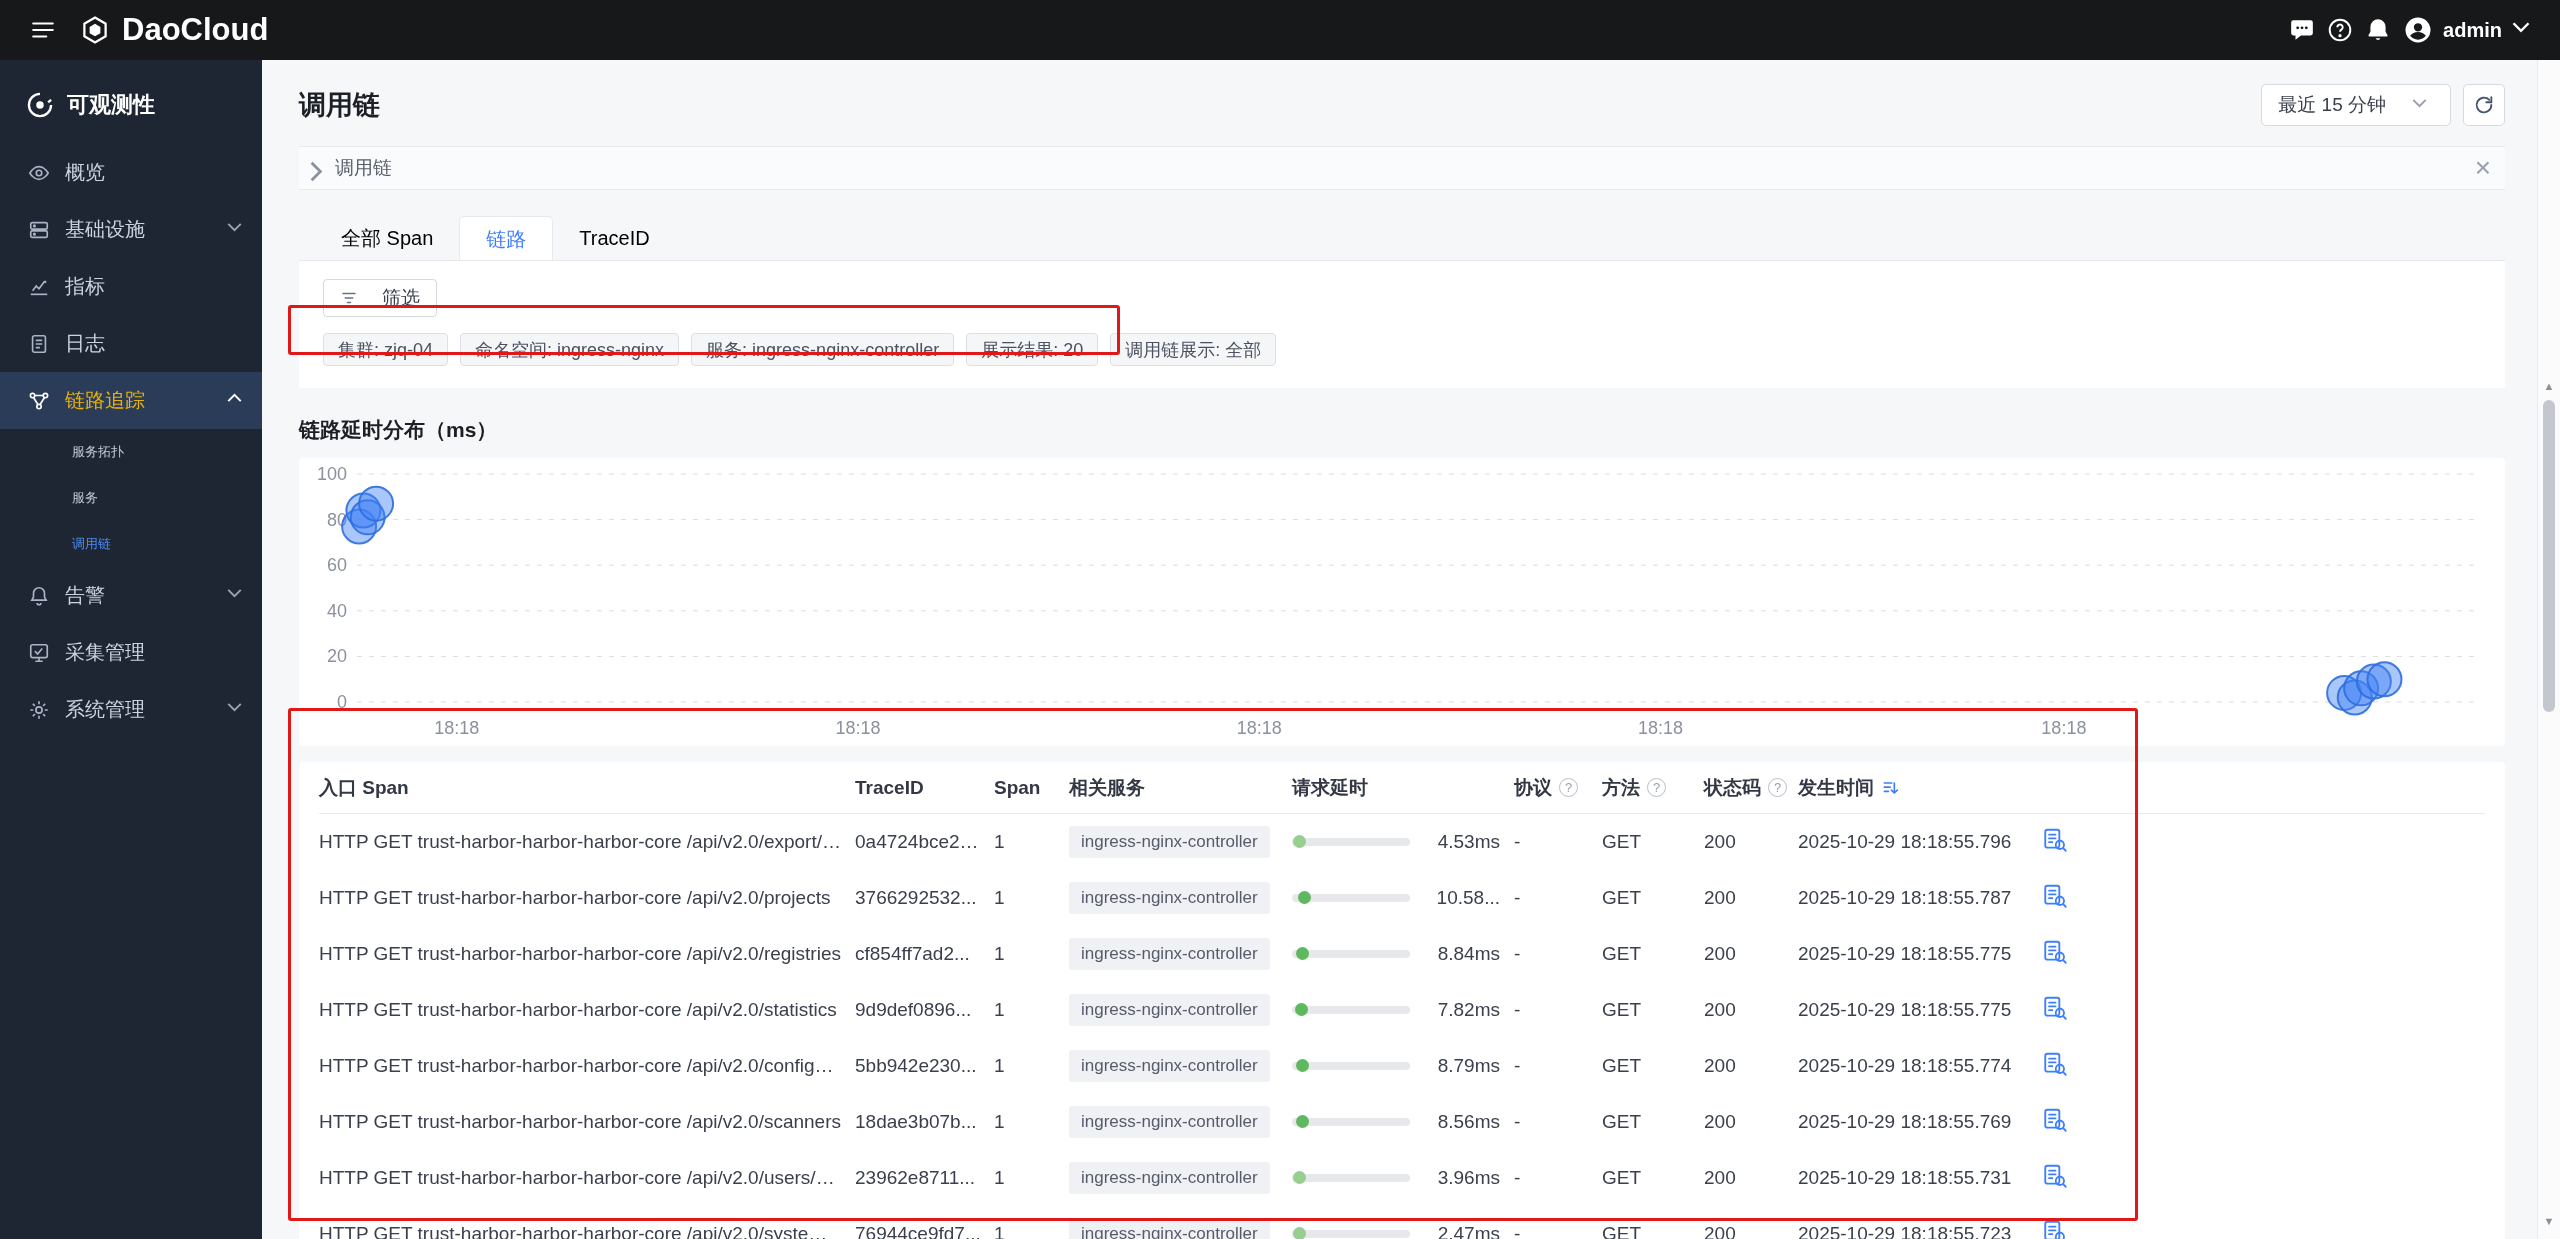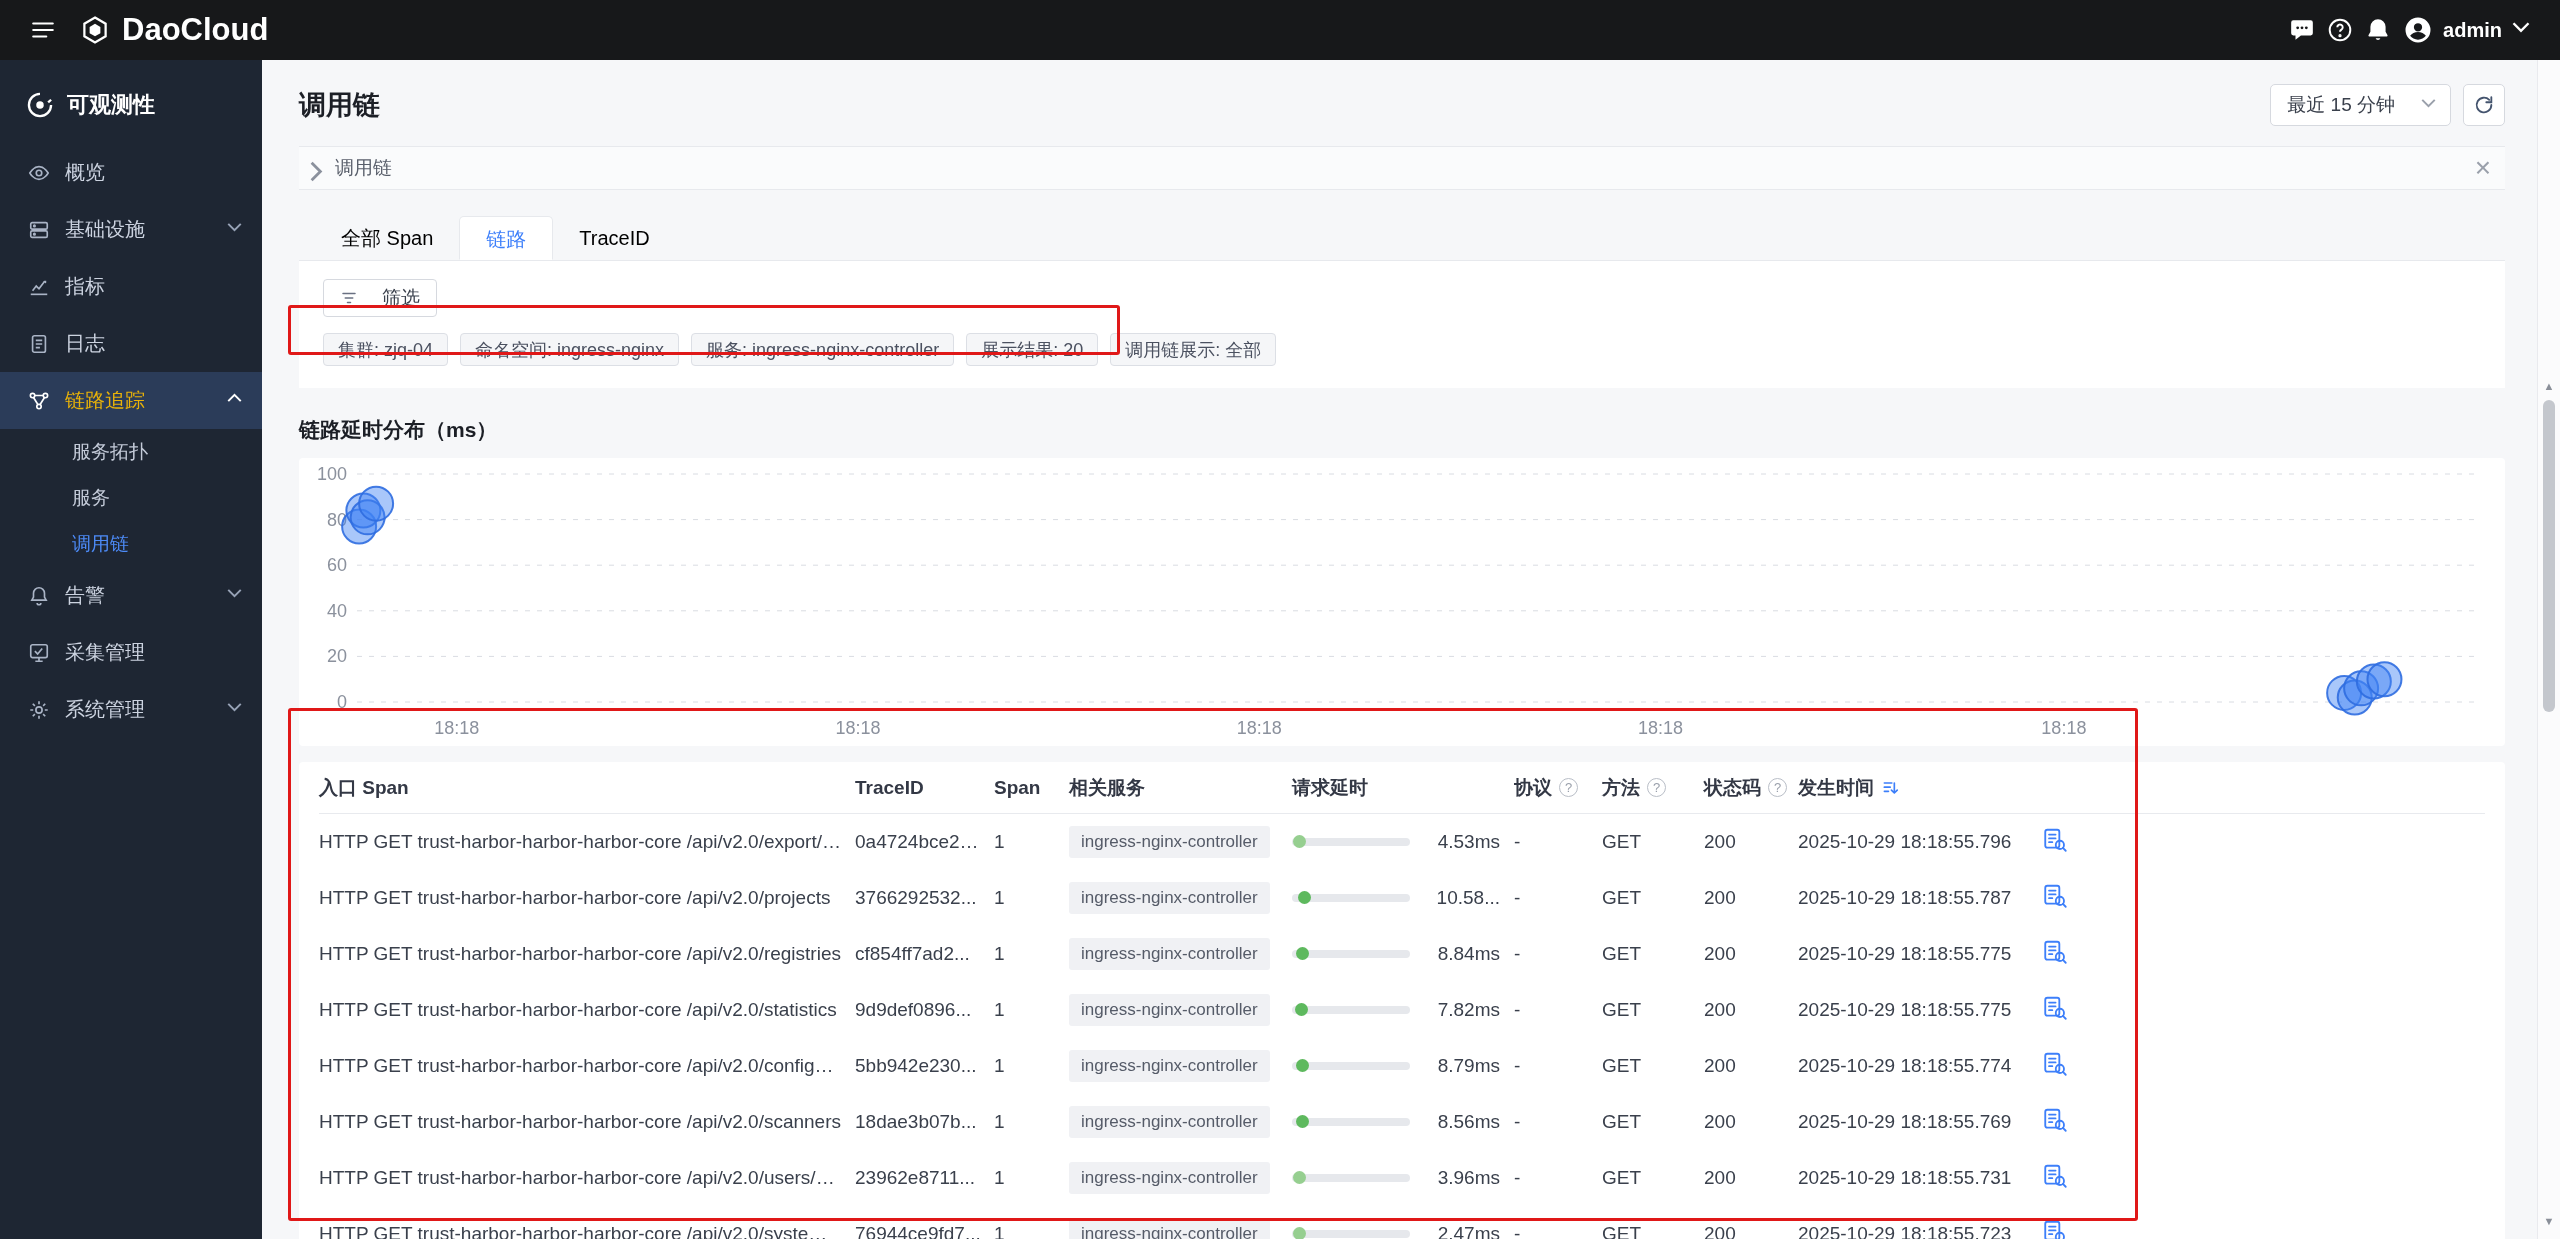--- a/index.html
+++ b/index.html
@@ -35,30 +35,30 @@
                color:#fff; font-size:22px; font-weight:700; }
   .side-head svg { width:28px; height:28px; }
   .side-item { position:relative; display:flex; align-items:center; gap:15px; height:57px;
                padding:0 20px 0 28px; font-size:20px; cursor:pointer; }
   .side-item .si-icon { width:22px; height:22px; color:#aab4c6; flex:none; }
   .side-item .si-icon svg { width:22px; height:22px; }
   .side-item .si-chev { margin-left:auto; width:15px; height:15px; color:#97a2b6; }
   .side-item.active { background:#2b3c59; color:#eab308; }
   .side-item.active .si-icon, .side-item.active .si-chev { color:#fff; }
   .side-sub { display:flex; align-items:center; height:46px; padding-left:72px;
-              font-size:19px; color:#c3cad8; cursor:pointer; }
+              font-size:13px; color:#c3cad8; cursor:pointer; }
   .side-sub.active { color:#4d8bf8; }
 
   
   .main { flex:1; padding:0 55px 0 37px; overflow:hidden; }
 
   .page-head { display:flex; align-items:center; justify-content:space-between; padding:24px 0 20px; }
   .page-head h1 { font-size:27px; font-weight:700; color:#1c1f26; }
   .head-actions { display:flex; align-items:center; gap:12px; }
-  .time-select { display:flex; align-items:center; gap:26px; height:42px; padding:0 14px 0 16px;
+  .time-select { display:flex; align-items:center; gap:26px; height:42px; padding:0 23px 0 16px;
                  background:#fff; border:1px solid #d6d9df; border-radius:5px; font-size:19px;
                  color:#3a404c; cursor:pointer; }
   .time-select .chev { width:15px; height:15px; color:#9aa0ab; }
   .refresh-btn { width:42px; height:42px; background:#fff; border:1px solid #d6d9df; border-radius:5px;
                  display:flex; align-items:center; justify-content:center; cursor:pointer; }
   .refresh-btn svg { width:22px; height:22px; color:#44546e; }
 
   .crumb-bar { display:flex; align-items:center; gap:12px; height:44px;
                border-top:1px solid #e7e9ed; border-bottom:1px solid #e7e9ed;
                font-size:19px; color:#585e6a; background:#fafbfc; padding:0 14px 0 10px; }

